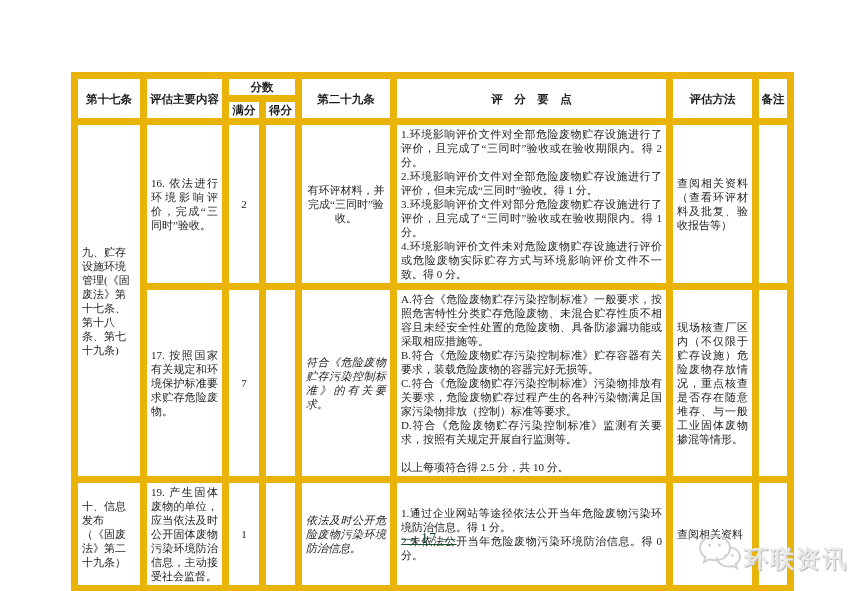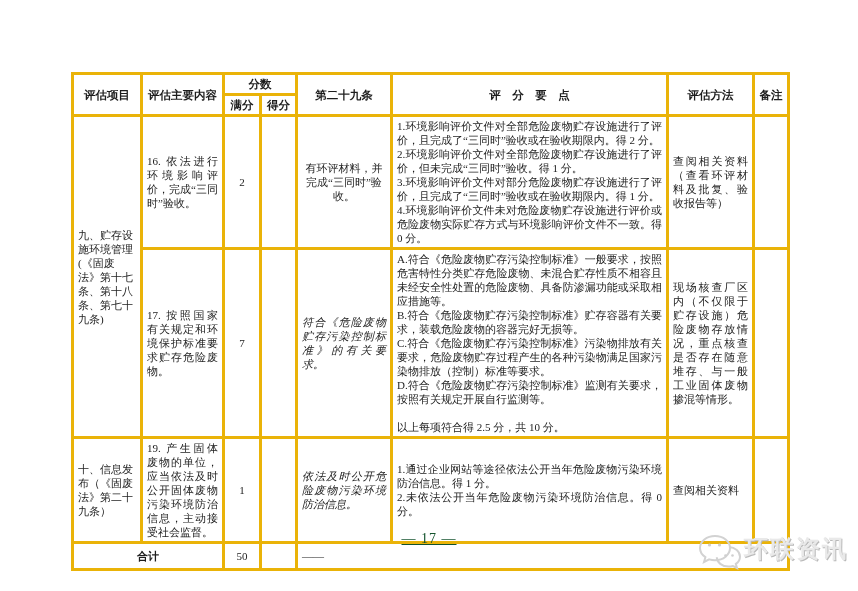--- a/index.html
+++ b/index.html
@@ -17,21 +17,21 @@
   table.eval {
     position: absolute;
     left: 71px;
     top: 72px;
     width: 716px;
     border-collapse: collapse;
     table-layout: fixed;
     border: 2px solid #3d3d3d;
   }
   table.eval th, table.eval td {
-    border: 3px solid #eab308;
+    border: 7px solid #eab308;
     padding: 2px 4px;
     vertical-align: middle;
     font-size: 11px;
     line-height: 14px;
     color: #1d1d1d;
   }
   table.eval th {
     font-family: "Liberation Sans", "DejaVu Sans", sans-serif;
     font-weight: bold;
     font-size: 11.5px;
@@ -92,21 +92,21 @@
     color: #14532d;
     font-family: "Liberation Serif", "DejaVu Serif", serif;
     text-decoration: underline;
   }
 
   .watermark {
     position: absolute;
     right: 10px;
     top: 533px;
     display: flex;
-    align-items: flex-start;
+    align-items: flex-end;
     gap: 2px;
   }
   .watermark-text {
     font-family: "Liberation Sans", "DejaVu Sans", sans-serif;
     font-size: 24px;
     font-weight: bold;
     color: #e9e9e9;
     text-shadow: 1px 1px 0 #b9b9b9;
     letter-spacing: 2px;
   }
@@ -123,21 +123,21 @@
       <col style="width:37px">
       <col style="width:36px">
       <col style="width:95px">
       <col style="width:276px">
       <col style="width:86px">
       <col style="width:35px">
     </colgroup>
 
     <tbody>
         <tr style="height:21px">
-      <th rowspan="2">评估项目</th>
+      <th rowspan="2">第十七条</th>
       <th rowspan="2">评估主要内容</th>
       <th colspan="2">分数</th>
       <th rowspan="2">第二十九条</th>
       <th rowspan="2">评　分　要　点</th>
       <th rowspan="2">评估方法</th>
       <th rowspan="2">备注</th>
     </tr>
     <tr style="height:21px">
       <th>满分</th>
       <th>得分</th>

